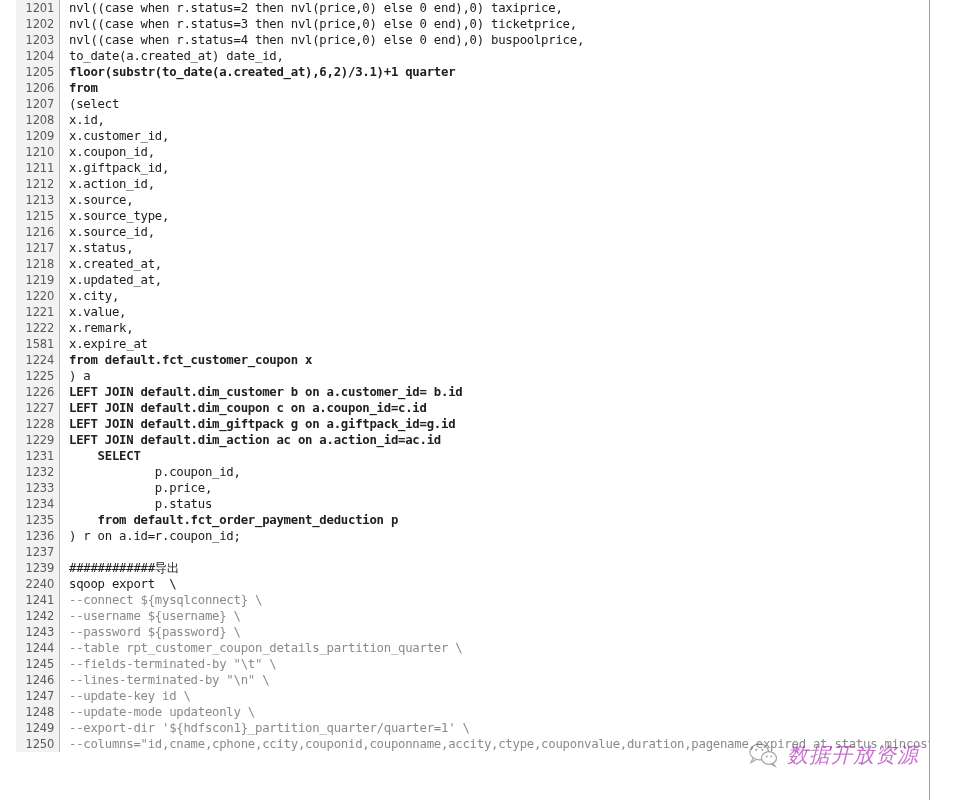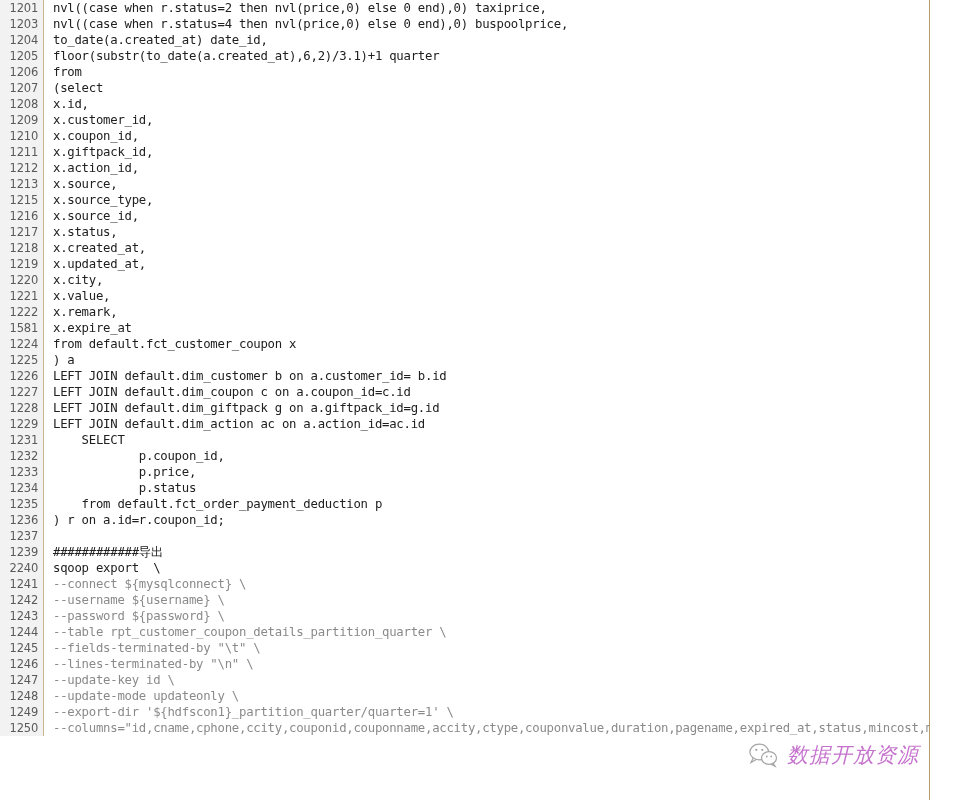--- a/index.html
+++ b/index.html
@@ -36,21 +36,21 @@
     position: absolute;
     top: 0;
     bottom: 0;
     left: 930px;
     right: 0;
     background: #ffffff;
   }
 
   .code-area {
     position: absolute;
-    left: 0;
+    left: 16px;
     top: 0;
     width: 929px;
     height: 800px;
     overflow: hidden;
   }
 
   .line {
     display: block;
     height: 16px;
     line-height: 16px;
@@ -87,21 +87,21 @@
     line-height: 16px;
     vertical-align: top;
     padding-left: 9px;
     color: #202020;
     font-family: "DejaVu Sans Mono", "Liberation Mono", monospace;
     font-size: 12.3px;
     white-space: pre;
     letter-spacing: -0.25px;
   }
 
-  .code-cell.kw { font-weight: normal; text-align: right; }
+  .code-cell.kw { font-weight: bold; text-align: right; }
   .code-cell.comment {
     color: #8a8a8a;
   }
 
   
   .watermark {
     position: absolute;
     left: 748px;
     top: 738px;
     width: 180px;
@@ -127,20 +127,21 @@
   }
 </style>
 </head>
 <body>
 
 <div id="editor">
 
   <div class="code-area">
     <div id="lines-root">
         <div class="line"><span class="gutter-cell"><span class="gutter-num">1201</span></span><span class="code-cell ">nvl((case when r.status=2 then nvl(price,0) else 0 end),0) taxiprice,</span></div>
+        <div class="line"><span class="gutter-cell"><span class="gutter-num">1202</span></span><span class="code-cell ">nvl((case when r.status=3 then nvl(price,0) else 0 end),0) ticketprice,</span></div>
         <div class="line"><span class="gutter-cell"><span class="gutter-num">1203</span></span><span class="code-cell ">nvl((case when r.status=4 then nvl(price,0) else 0 end),0) buspoolprice,</span></div>
         <div class="line"><span class="gutter-cell"><span class="gutter-num">1204</span></span><span class="code-cell ">to_date(a.created_at) date_id,</span></div>
         <div class="line"><span class="gutter-cell"><span class="gutter-num">1205</span></span><span class="code-cell kw">floor(substr(to_date(a.created_at),6,2)/3.1)+1 quarter</span></div>
         <div class="line"><span class="gutter-cell"><span class="gutter-num">1206</span></span><span class="code-cell kw">from</span></div>
         <div class="line"><span class="gutter-cell"><span class="gutter-num">1207</span></span><span class="code-cell ">(select</span></div>
         <div class="line"><span class="gutter-cell"><span class="gutter-num">1208</span></span><span class="code-cell ">x.id,</span></div>
         <div class="line"><span class="gutter-cell"><span class="gutter-num">1209</span></span><span class="code-cell ">x.customer_id,</span></div>
         <div class="line"><span class="gutter-cell"><span class="gutter-num">1210</span></span><span class="code-cell ">x.coupon_id,</span></div>
         <div class="line"><span class="gutter-cell"><span class="gutter-num">1211</span></span><span class="code-cell ">x.giftpack_id,</span></div>
         <div class="line"><span class="gutter-cell"><span class="gutter-num">1212</span></span><span class="code-cell ">x.action_id,</span></div>

